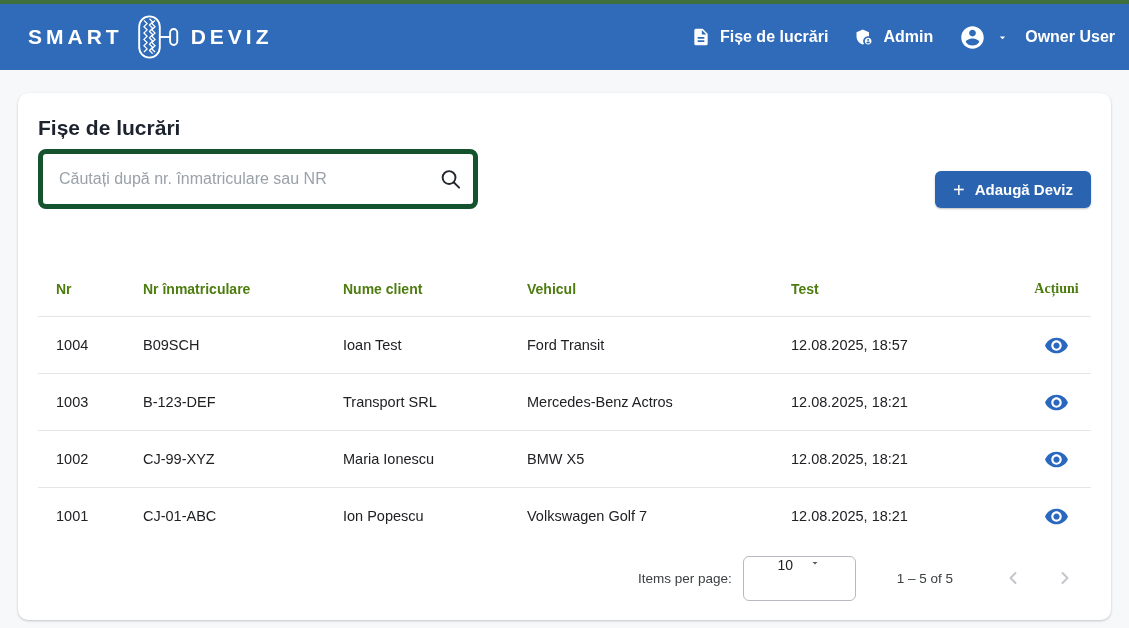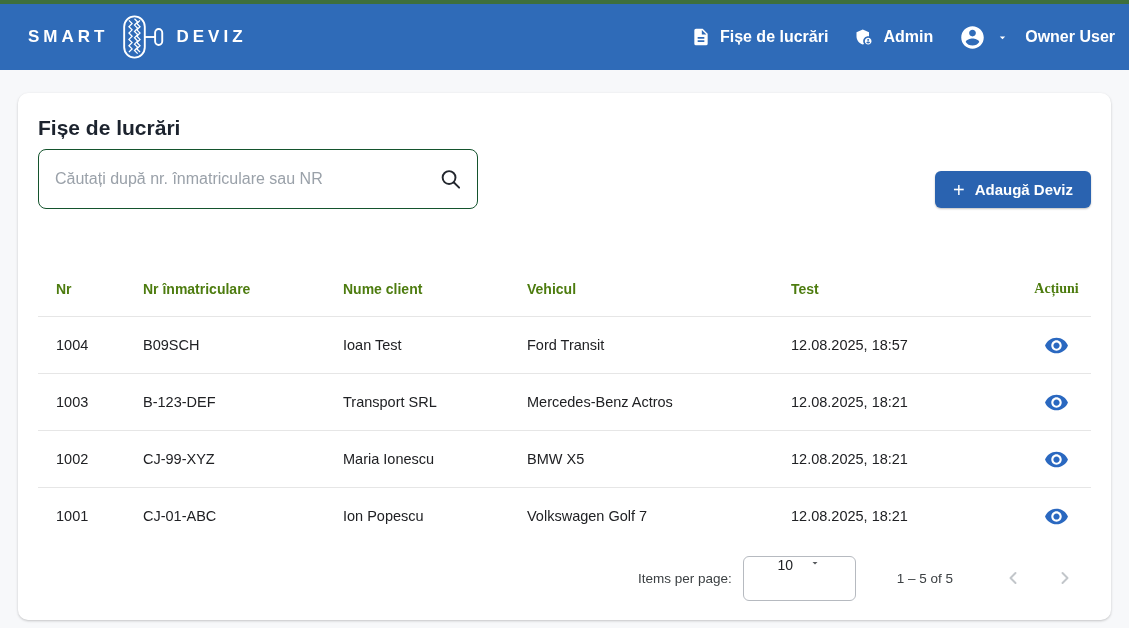--- a/index.html
+++ b/index.html
@@ -17,21 +17,21 @@
     background:var(--page-bg);
     color:#202124;
   }
   
   .top-strip{height:4px;background:var(--top-strip);}
   .navbar{
     height:66px;background:var(--navbar);color:#fff;
     display:flex;align-items:center;padding:0 14px 0 28px;
   }
   .brand{display:flex;align-items:center;cursor:pointer;}
-  .brand-text{font-size:17px;font-weight:800;letter-spacing:4px;text-align:center;}
+  .brand-text{font-size:21px;font-weight:800;letter-spacing:4px;text-align:center;}
   .tire-icon{margin:0 8px 0 12px;}
   .tire-icon svg{display:block;}
   .nav-right{margin-left:auto;display:flex;align-items:center;}
   .nav-link{display:flex;align-items:center;gap:9px;cursor:pointer;font-size:16px;font-weight:700;}
   .nav-link + .nav-link{margin-left:26px;gap:9px;}
   .nav-icon svg{display:block;}
   .account-group{display:flex;align-items:center;margin-left:26px;cursor:pointer;}
   .caret-down{margin-left:10px;display:flex;}
   .user-name{margin-left:16px;font-size:16px;font-weight:700;}
   
@@ -39,21 +39,21 @@
   .card{
     background:#fff;border-radius:10px;height:527px;
     box-shadow:0 1px 3px rgba(0,0,0,.14),0 1px 2px rgba(0,0,0,.08);
     padding:22px 20px 0 20px;
   }
   .page-title{font-size:21px;line-height:26px;font-weight:700;color:#1c232e;margin:0;}
   
   .filter-row{margin-top:8px;display:flex;align-items:flex-end;justify-content:space-between;}
   .search-wrap{position:relative;width:440px;height:60px;}
   .search-input{
-    width:100%;height:100%;border:1px solid #14532d;border-radius:8px;
+    width:100%;height:100%;border:5px solid #14532d;border-radius:8px;
     font-family:"Liberation Sans",sans-serif;font-size:16px;color:#202124;
     padding:0 52px 0 16px;outline:none;background:#fff;
   }
   .search-input::placeholder{color:#9aa1a9;}
   .search-icon{position:absolute;right:16px;top:50%;transform:translateY(-50%);display:flex;cursor:pointer;}
   .add-button{
     height:37px;border:none;border-radius:6px;background:var(--accent);color:#fff;
     font-family:"Liberation Sans",sans-serif;font-size:15px;font-weight:700;
     display:flex;align-items:center;gap:10px;padding:0 18px;cursor:pointer;
     box-shadow:0 1px 2px rgba(0,0,0,.25);margin-bottom:1px;

